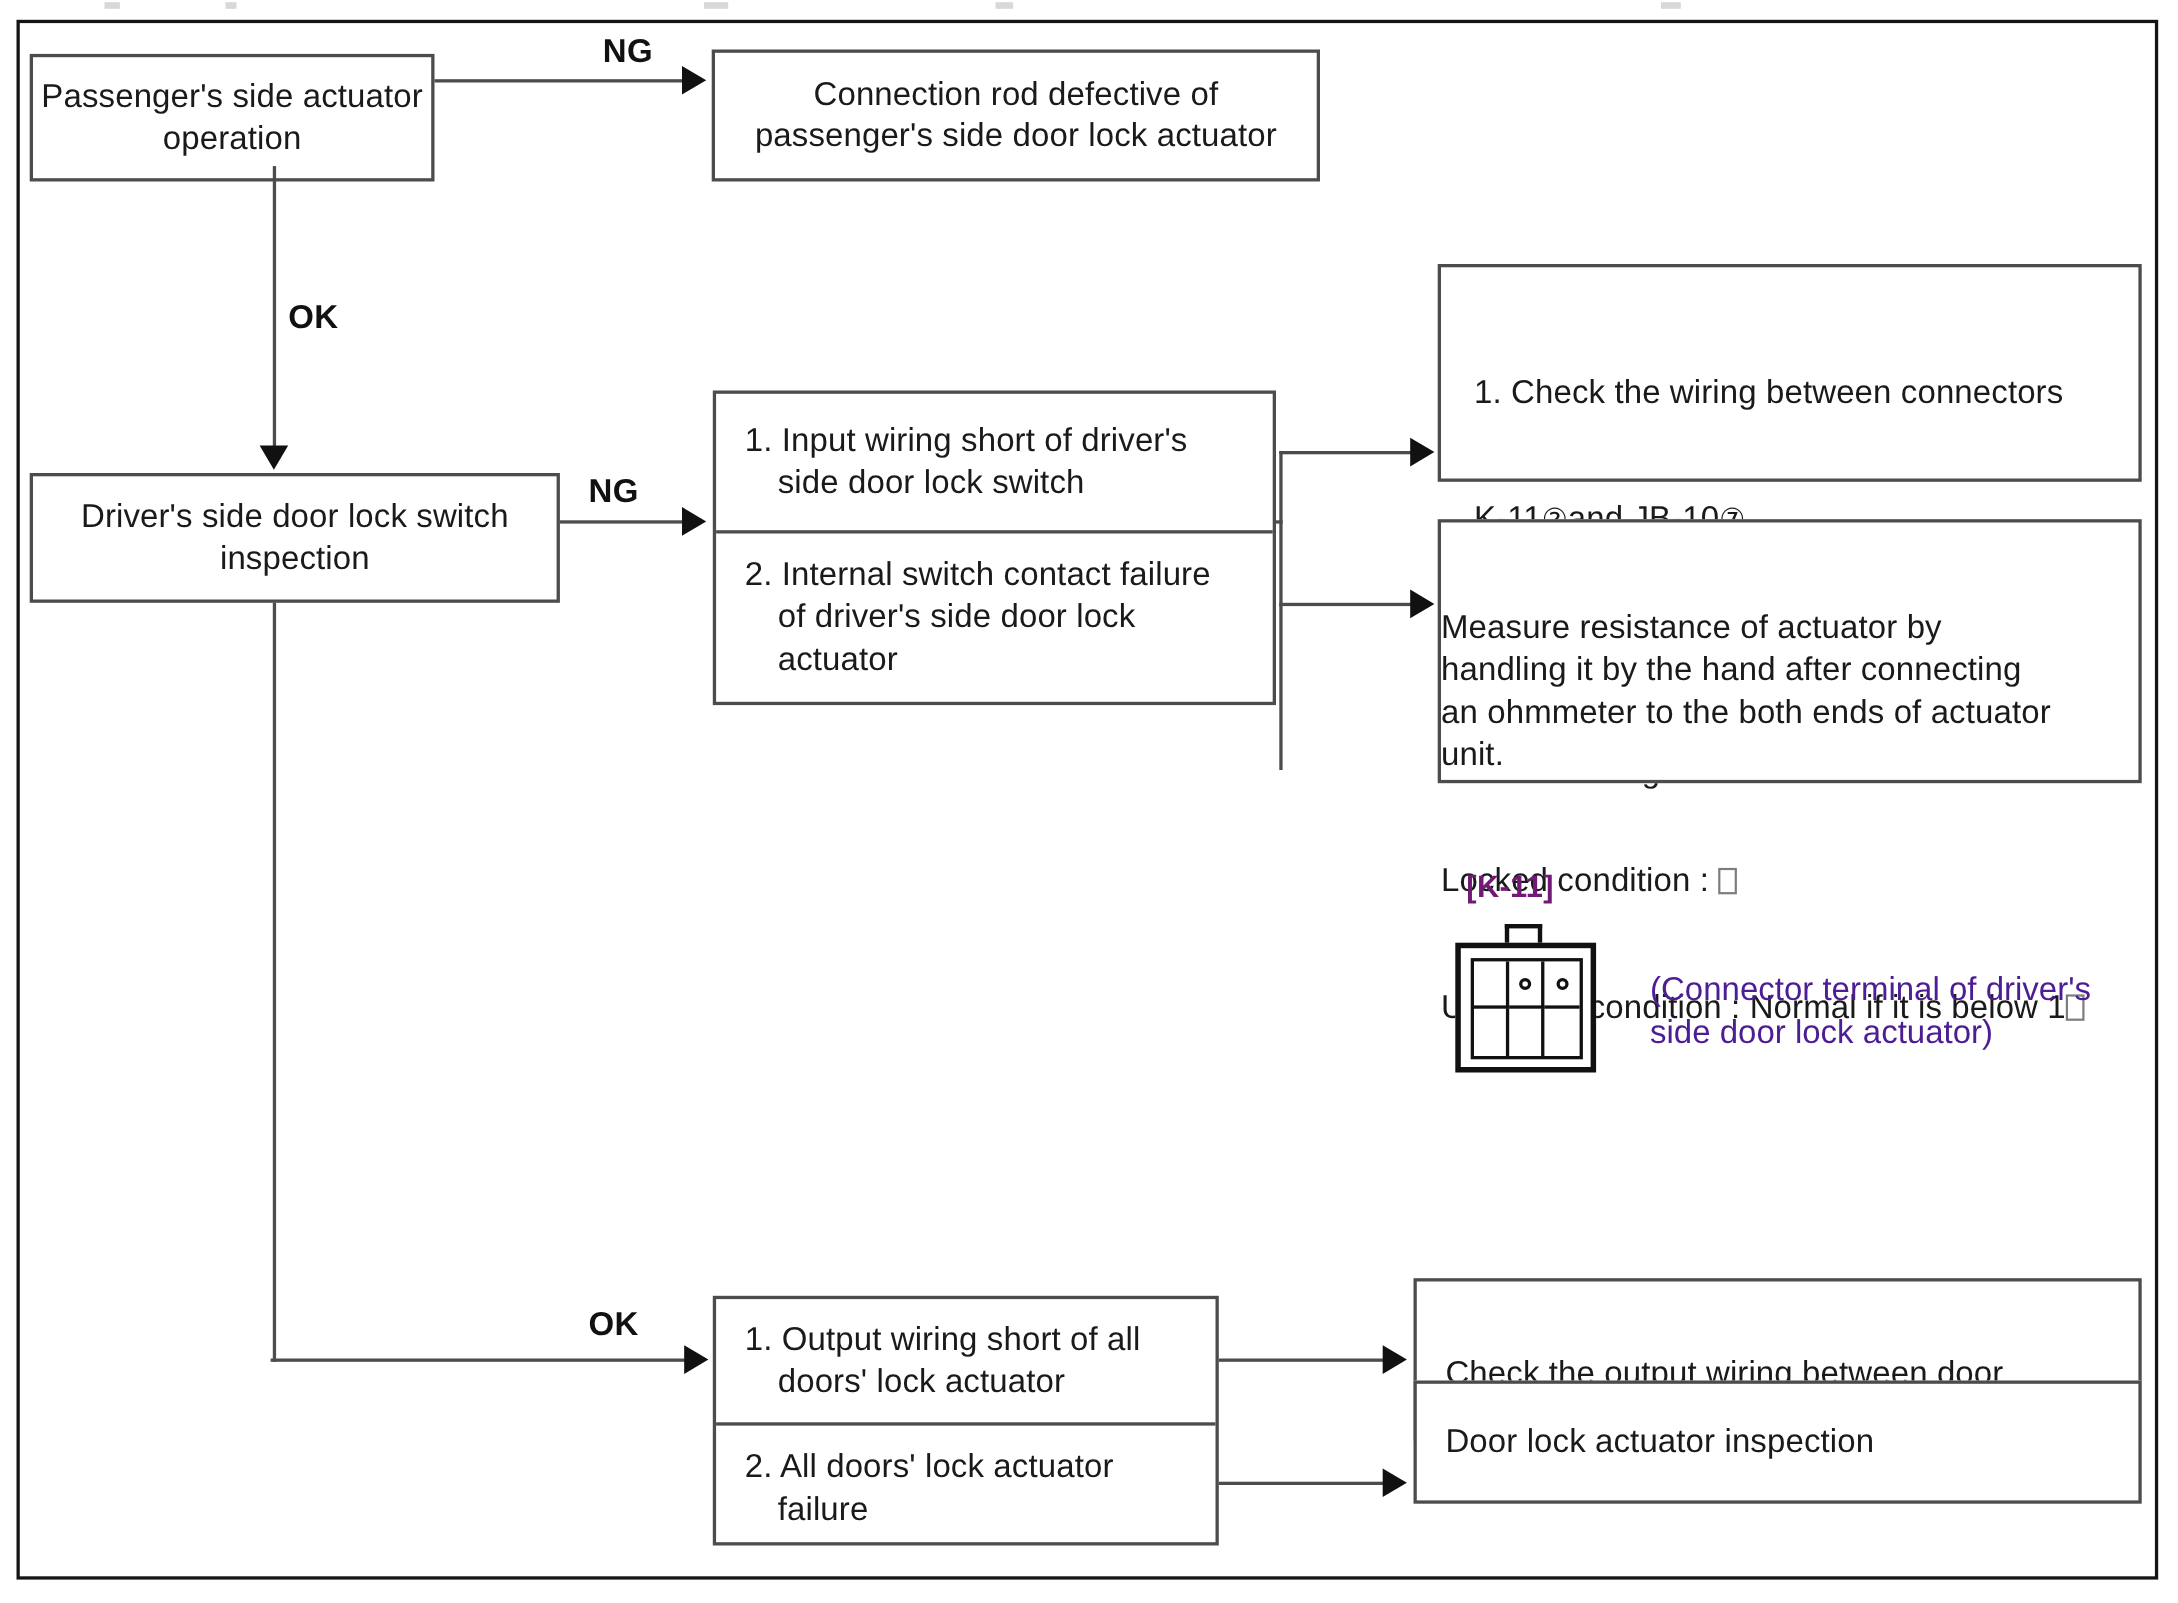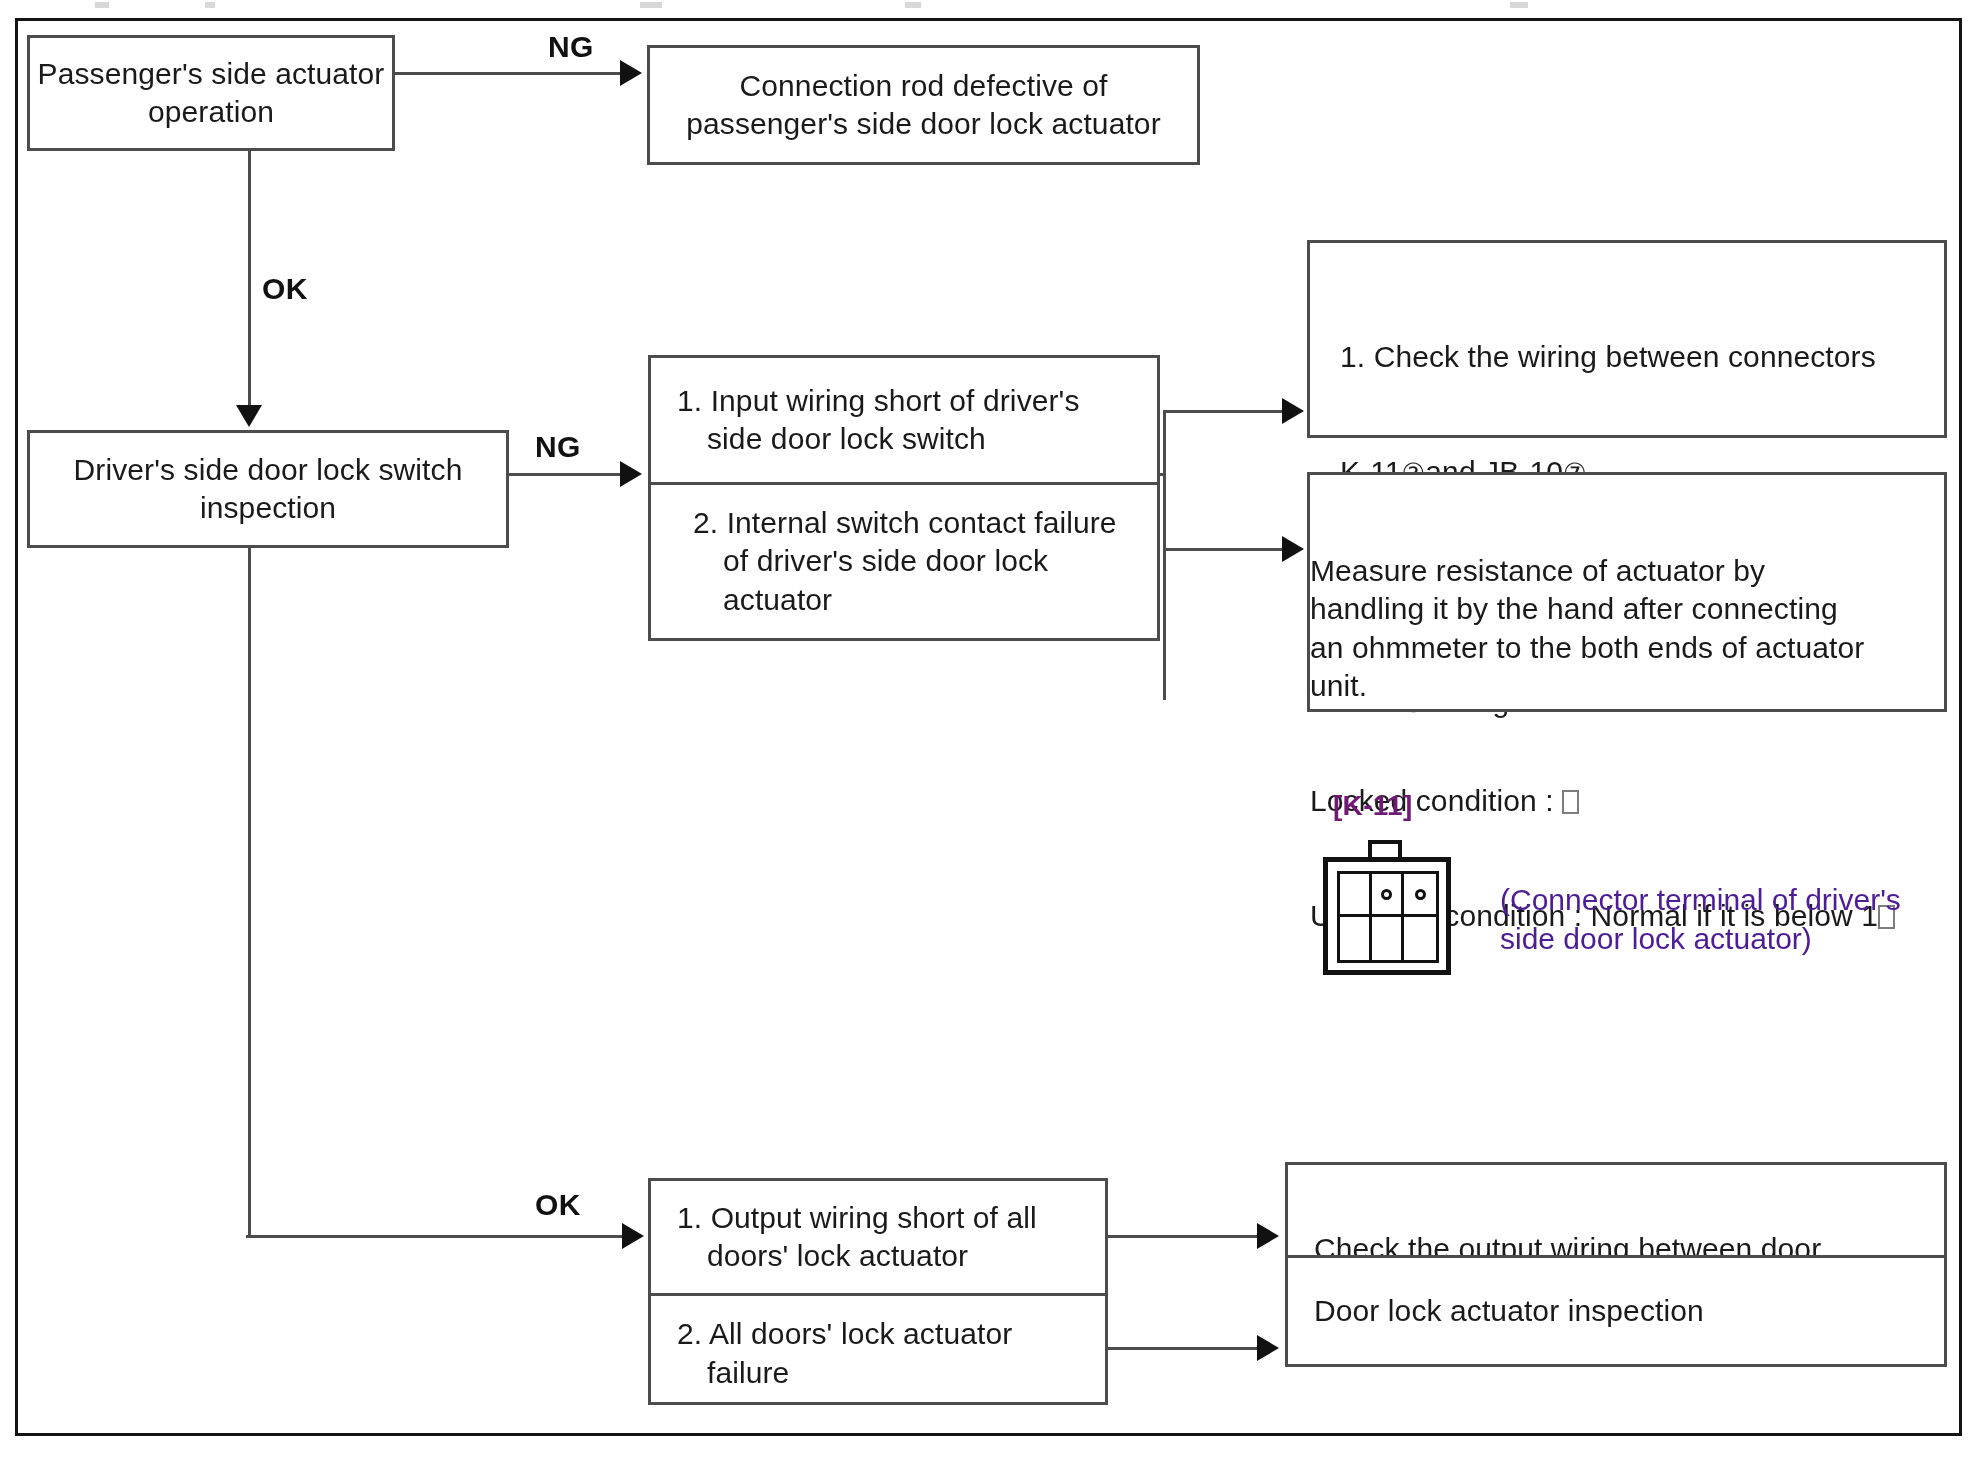--- a/index.html
+++ b/index.html
@@ -210,21 +210,21 @@
   <div class="scan-artifacts">
     <div class="artifact" style="left:95px;  width:14px;"></div>
     <div class="artifact" style="left:205px; width:10px;"></div>
     <div class="artifact" style="left:640px; width:22px;"></div>
     <div class="artifact" style="left:905px; width:16px;"></div>
     <div class="artifact" style="left:1510px;width:18px;"></div>
   </div>
 
   <div class="outer-frame"></div>
 
-  <div class="box" style="left:27px; top:35px; width:368px; height:116px;">
+  <div class="box" style="left:27px; top:49px; width:368px; height:116px;">
     <div class="cell center" style="height:100%;">
       <span class="txt">Passenger's side actuator
 operation</span>
     </div>
   </div>
 
   <div class="hline" style="left:395px; top:72px; width:227px;"></div>
   <div class="arrow-right" style="left:620px; top:60px;"></div>
   <div class="edge-label" style="left:548px; top:30px;">NG</div>
 
@@ -248,21 +248,21 @@
 
   <div class="hline" style="left:509px; top:473px; width:115px;"></div>
   <div class="arrow-right" style="left:620px; top:461px;"></div>
   <div class="edge-label" style="left:535px; top:430px;">NG</div>
 
   <div class="box" style="left:648px; top:355px; width:512px; height:286px;">
     <div class="cell" style="height:124px;">
       <span class="txt txt-hang">1. Input wiring short of driver's
 side door lock switch</span>
     </div>
-    <div class="cell cell-div" style="height:156px;padding-left:16px;">
+    <div class="cell cell-div" style="height:156px;">
       <span class="txt txt-hang">2. Internal switch contact failure
 of driver's side door lock
 actuator</span>
     </div>
   </div>
 
   <div class="vline" style="left:1163px; top:410px; height:290px;"></div>
   <div class="hline" style="left:1160px; top:473px; width:6px;"></div>
 
   <div class="hline" style="left:1163px; top:410px; width:122px;"></div>

